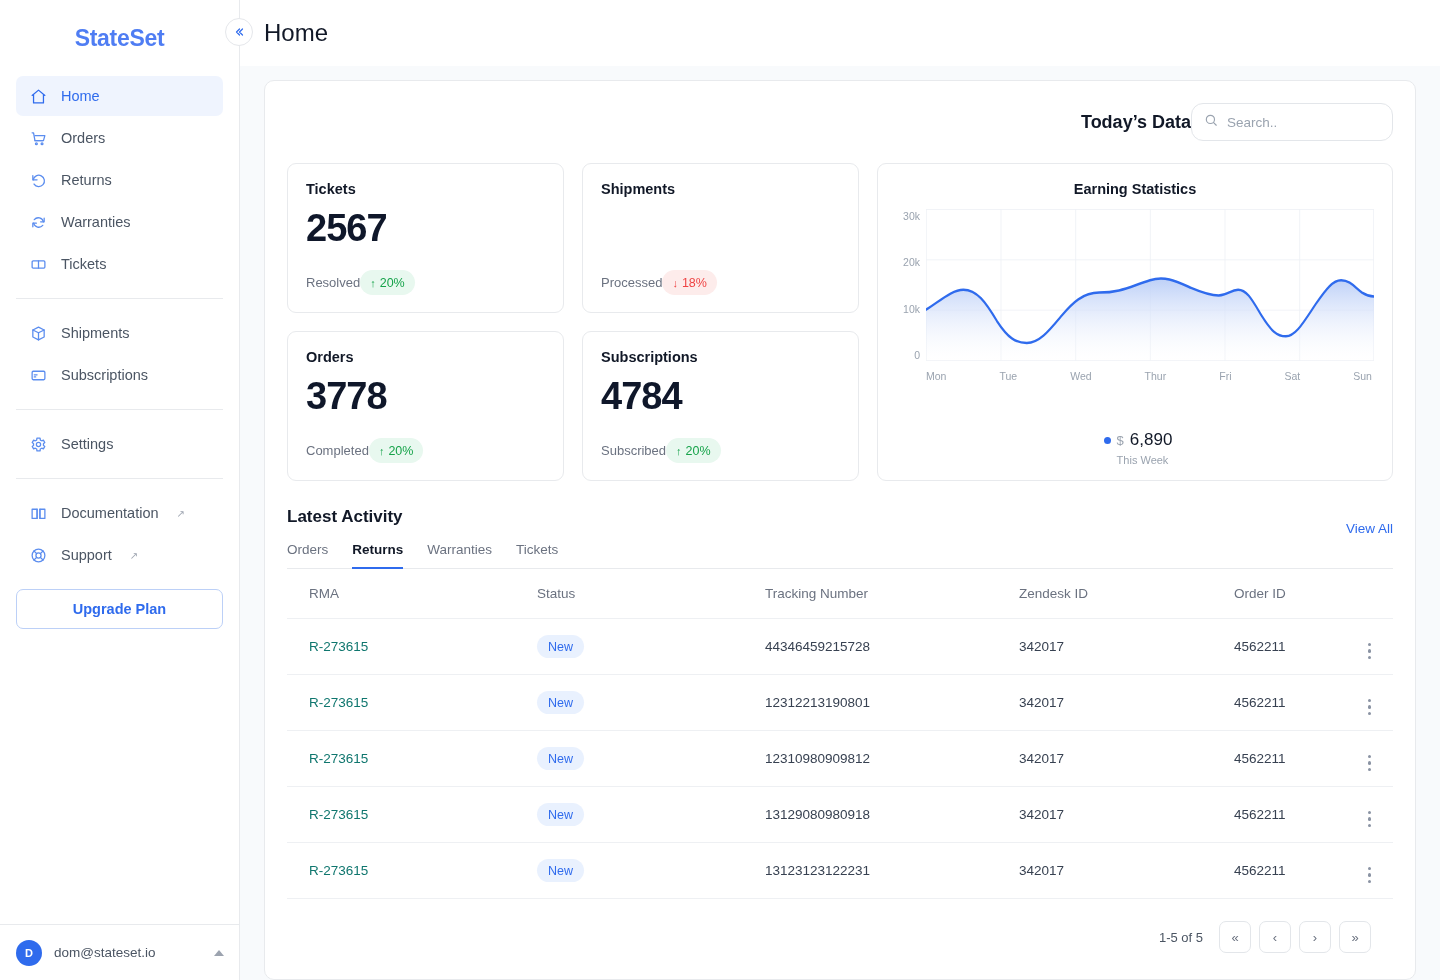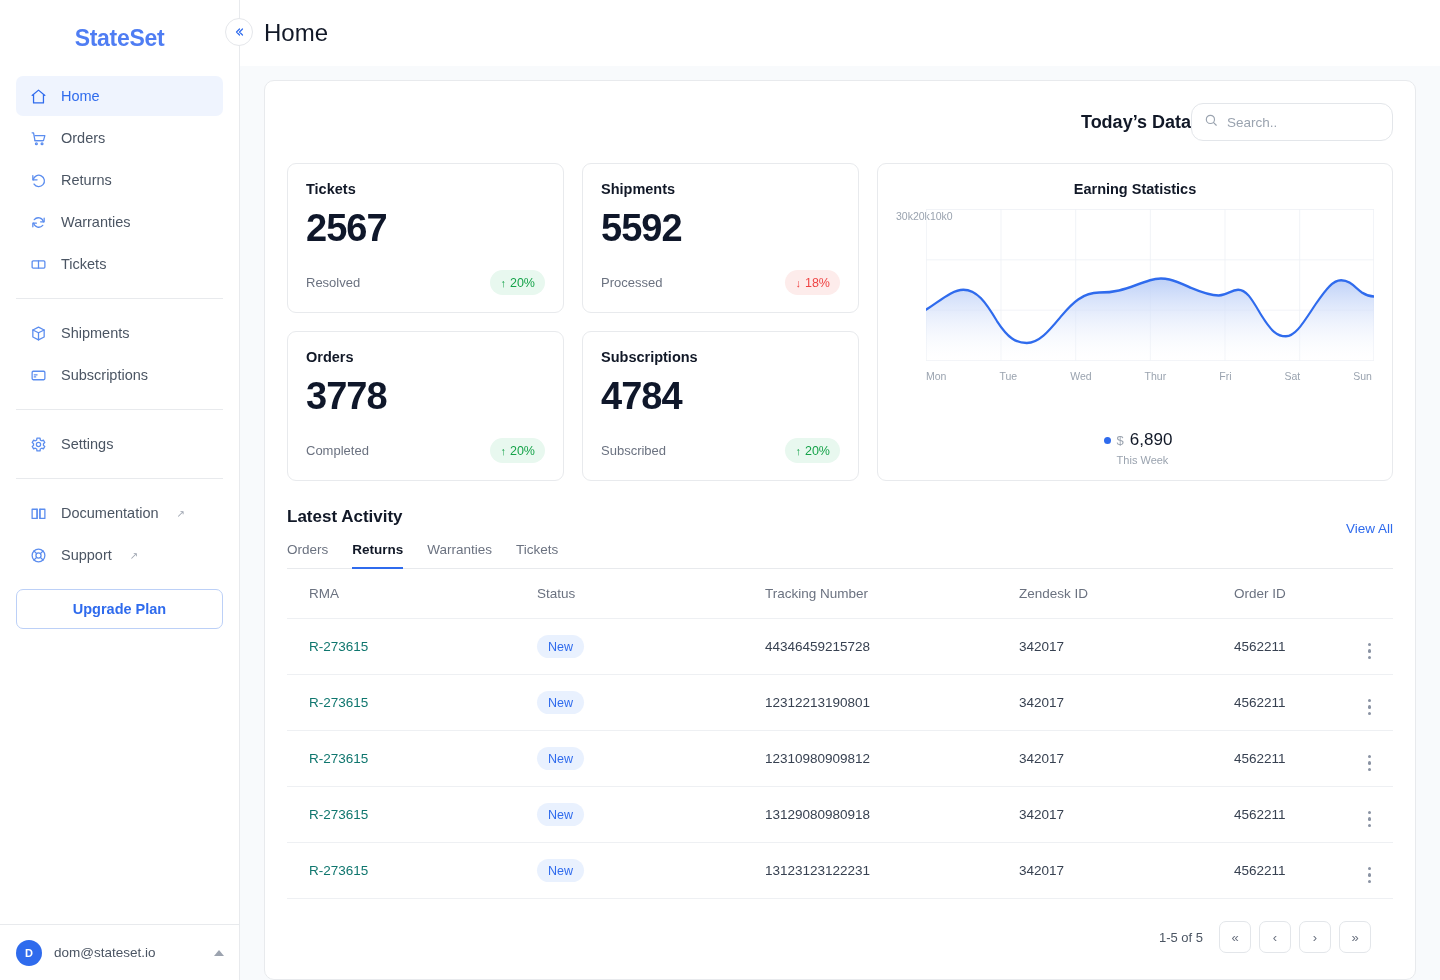--- a/index.html
+++ b/index.html
@@ -96,41 +96,41 @@
   
   .stats-row { display: flex; gap: 18px; align-items: stretch; }
   .stat-col { display: flex; flex-direction: column; gap: 18px; }
   .stat-card {
     width: 277px; height: 150px;
     border: 1px solid #e8eaed; border-radius: 9px;
     padding: 17px 18px; display: flex; flex-direction: column; background: #fff;
   }
   .stat-label { font-size: 14.5px; font-weight: bold; color: #111827; }
   .stat-value { font-size: 38px; font-weight: bold; color: #0f172a; letter-spacing: -1px; margin-top: 12px; line-height: 1.05; }
-  .stat-bottom { display: flex; align-items: center; justify-content: space-between; margin-top: auto; }
+  .stat-bottom { display: flex; align-items: center; margin-top: auto; }
   .stat-sub { font-size: 13px; color: #6b7280; }
   .badge {
     display: flex; align-items: center; gap: 4px;
     height: 25px; padding: 0 10px; border-radius: 13px; font-size: 12.5px; font-weight: normal;
   }
   .badge.up { background: #e8f8ef; color: #16a34a; }
   .badge.down { background: #fdeceb; color: #ef4444; }
   .badge .arr { font-size: 11px; }
 
   
   .chart-card {
     flex: 1; border: 1px solid #e8eaed; border-radius: 9px;
     padding: 17px 18px 14px; background: #fff; display: flex; flex-direction: column;
     min-width: 0;
     align-items: center;
   }
   .chart-title { font-size: 14.5px; font-weight: bold; color: #111827; }
   .chart-body { flex: 1; display: flex; margin-top: 12px; min-height: 0; }
   .y-axis {
-    width: 30px; display: flex; flex-direction: row; justify-content: space-between;
+    width: 30px; display: flex; flex-direction: column; justify-content: space-between;
     font-size: 10.5px; color: #9aa3af; text-align: right; padding-right: 6px;
     height: 152px; padding-top: 1px;
   }
   .plot-wrap { flex: 1; min-width: 0; display: flex; flex-direction: column; }
   .plot { position: relative; height: 152px; width: 100%; }
   .plot svg { display: block; width: 100%; height: 100%; }
   .x-axis {
     display: flex; justify-content: space-between;
     font-size: 10.5px; color: #9aa3af; margin-top: 9px; padding-right: 2px;
   }
@@ -369,21 +369,20 @@
                   <span class="arr">↑</span>
                   <span>20%</span>
                 </span>
               </div>
             </div>
           </div>
 
           <div class="stat-col">
             <div class="stat-card">
               <div class="stat-label">Shipments</div>
-              <div class="stat-value">5592</div>
               <div class="stat-bottom">
                 <span class="stat-sub">Processed</span>
                 <span class="badge down">
                   <span class="arr">↓</span>
                   <span>18%</span>
                 </span>
               </div>
             </div>
             <div class="stat-card">
               <div class="stat-label">Subscriptions</div>

